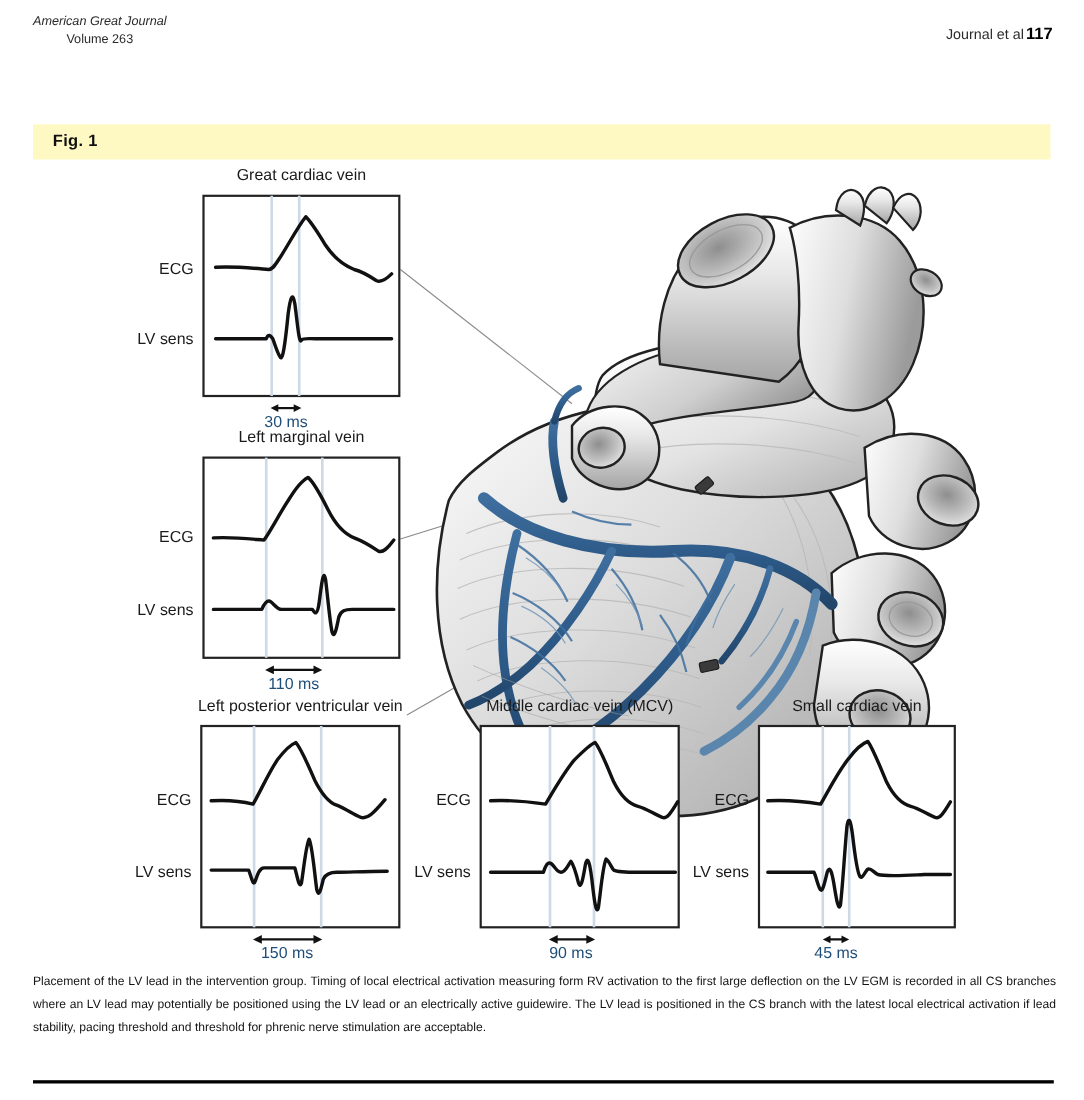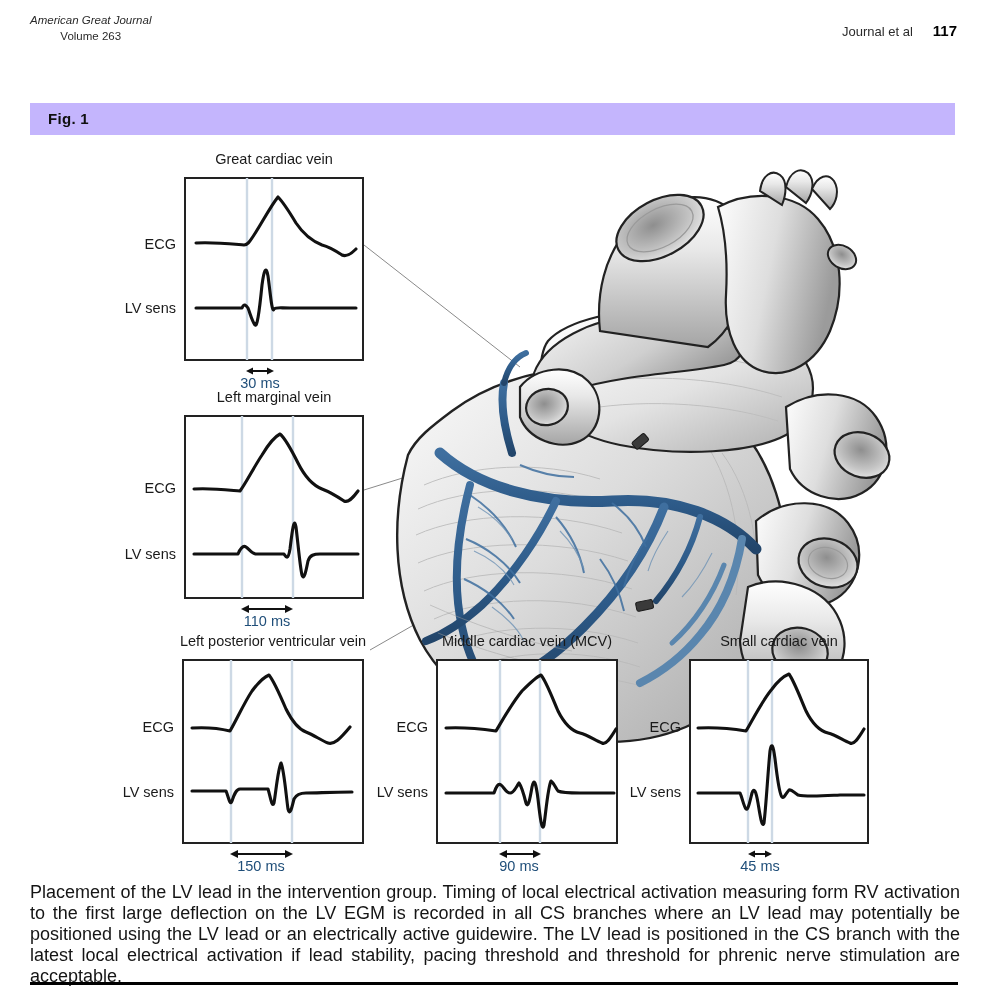--- a/index.html
+++ b/index.html
@@ -10,34 +10,34 @@
     color:#1a1a1a;
     position:relative;
     overflow:hidden;
   }
   .page{position:absolute;inset:0;}
 
   
   .runhead{position:absolute;top:12px;left:30px;font-size:11.5px;line-height:16px;color:#2a2a2a;font-style:italic;}
   .runhead .l2{font-style:normal;text-align:center;}
   .runhead-right{position:absolute;top:22px;right:28px;font-size:13px;color:#2a2a2a;}
-  .runhead-right .pg{font-weight:bold;font-size:15px;margin-left:20px;color:#000;}
+  .runhead-right .pg{font-weight:bold;font-size:15px;margin-left:2px;color:#000;}
 
   
-  .figbar{position:absolute;left:30px;top:103px;width:925px;height:32px;background:#c4b5fd;}
+  .figbar{position:absolute;left:30px;top:113px;width:925px;height:32px;background:#fef9c3;}
   .figbar span{position:absolute;left:18px;top:7px;font-size:15px;font-weight:bold;letter-spacing:.3px;color:#101010;}
 
   
   .figure{position:absolute;left:0;top:135px;width:864px;height:740px;}
   .figure svg{display:block;}
 
   
   .caption{
     position:absolute;left:30px;top:882px;width:930px;
-    font-size:18px;line-height:21px;color:#151515;text-align:justify;
+    font-size:11px;line-height:21px;color:#151515;text-align:justify;
   }
   .rule{position:absolute;left:30px;top:982px;width:928px;height:3px;background:#000;}
 </style>
 </head>
 <body>
 
 <div class="page">
 
   <div class="runhead">
     <div>American Great Journal</div>

